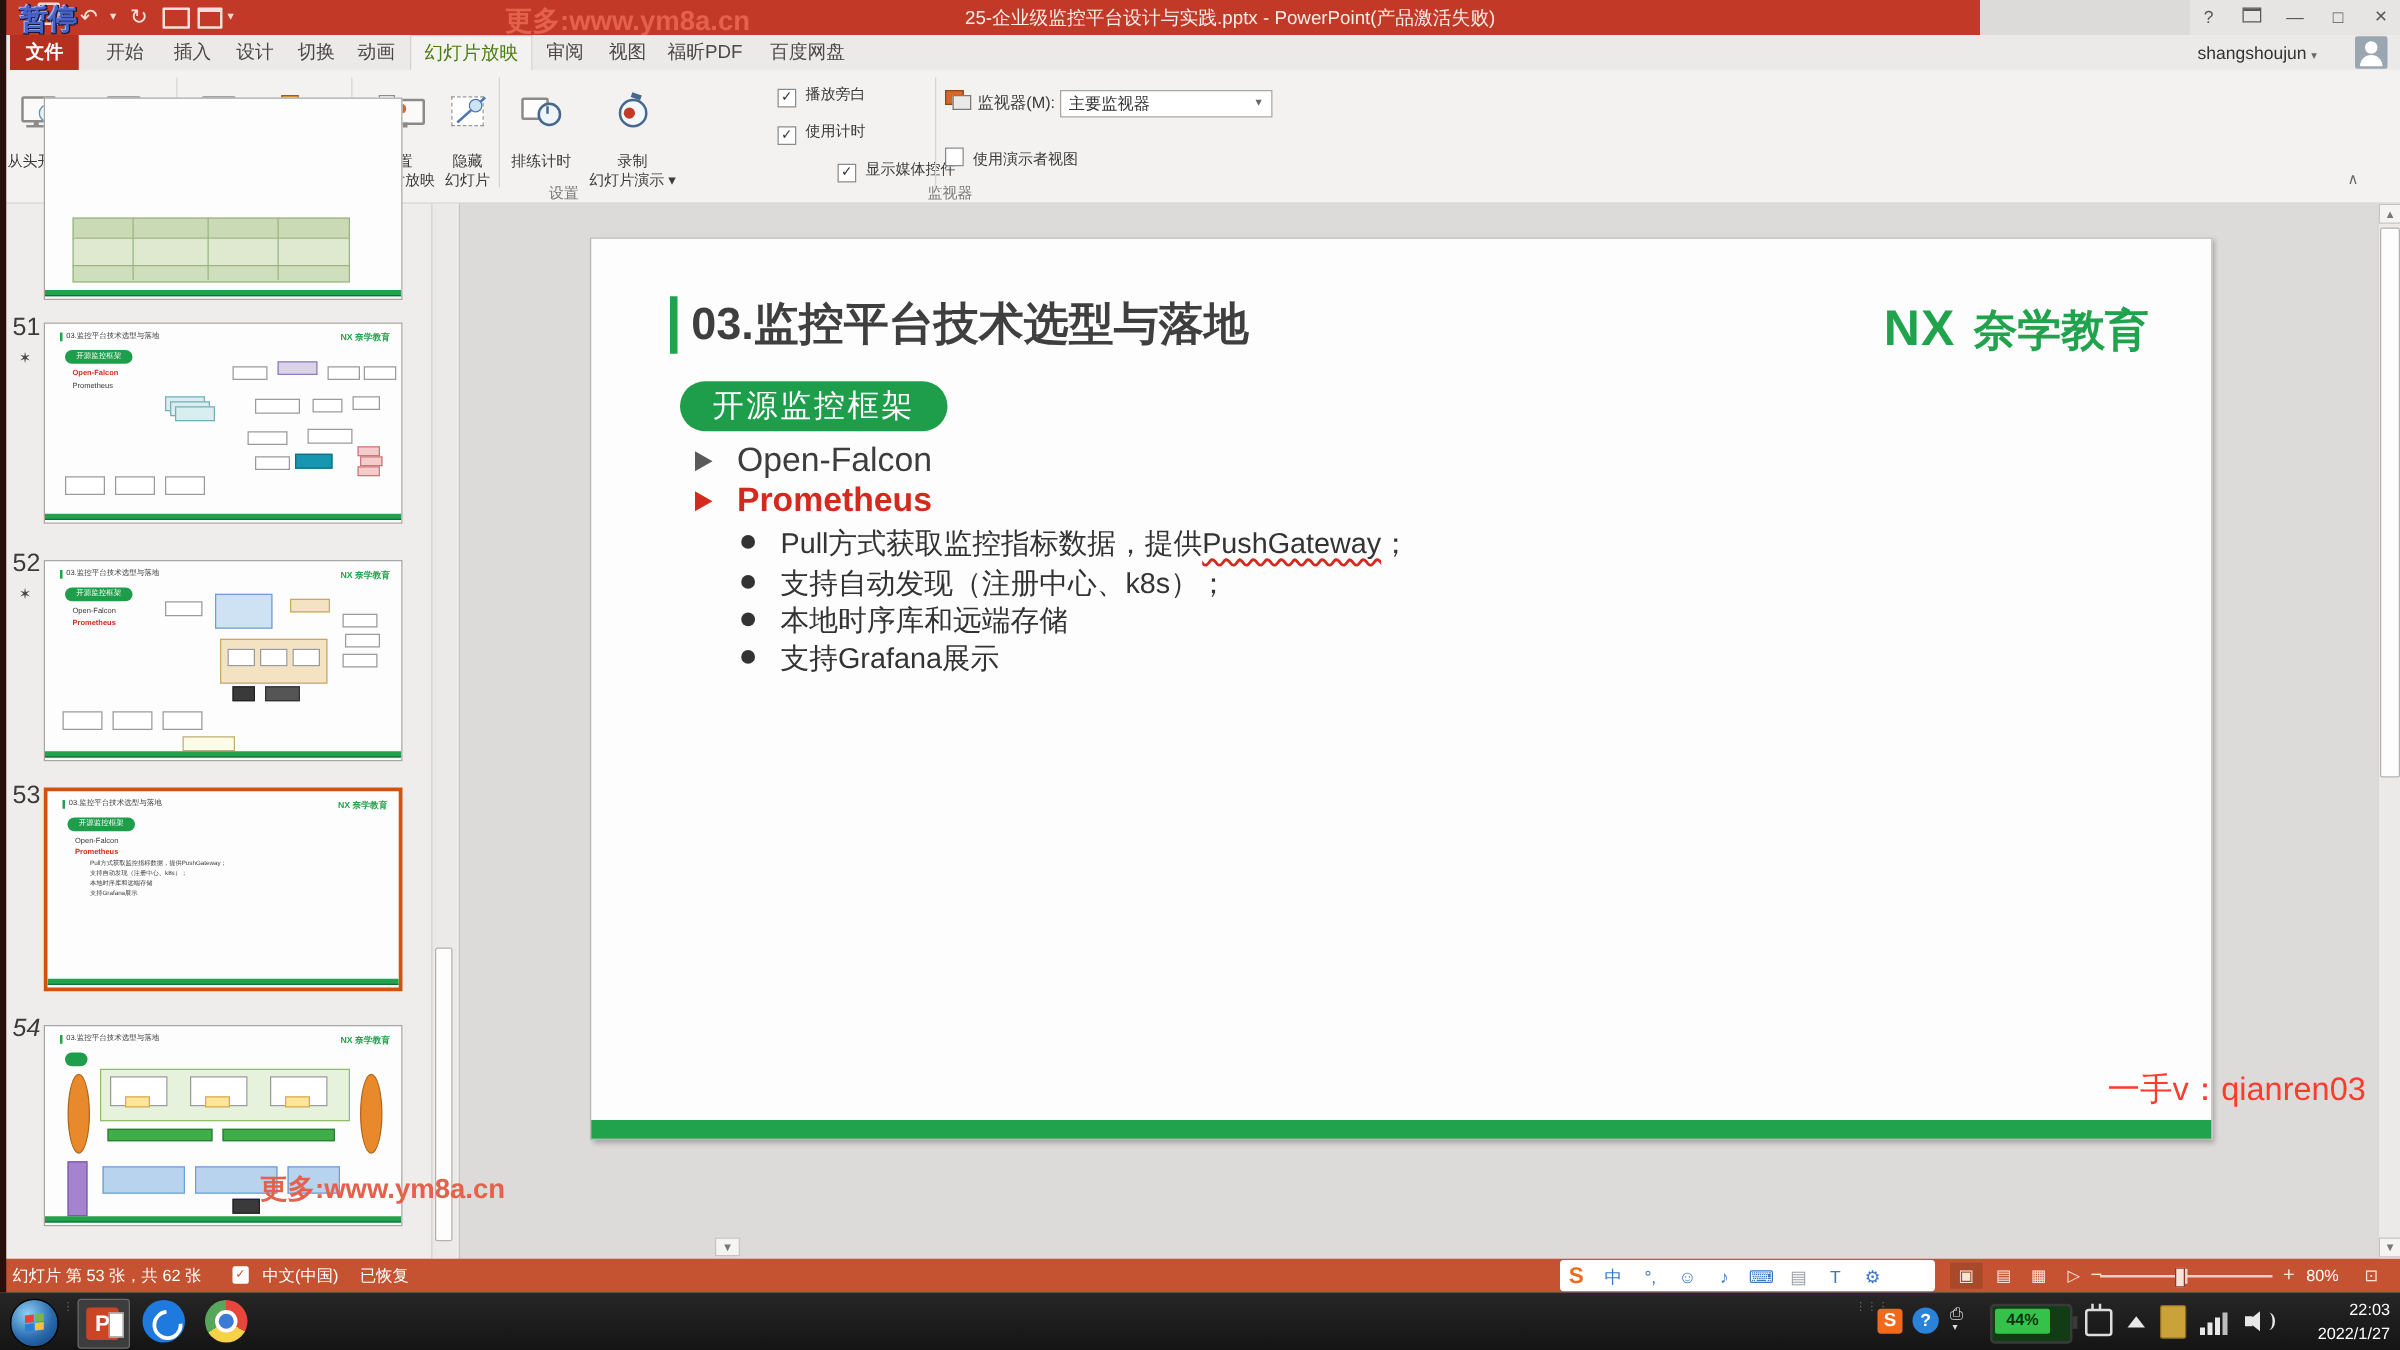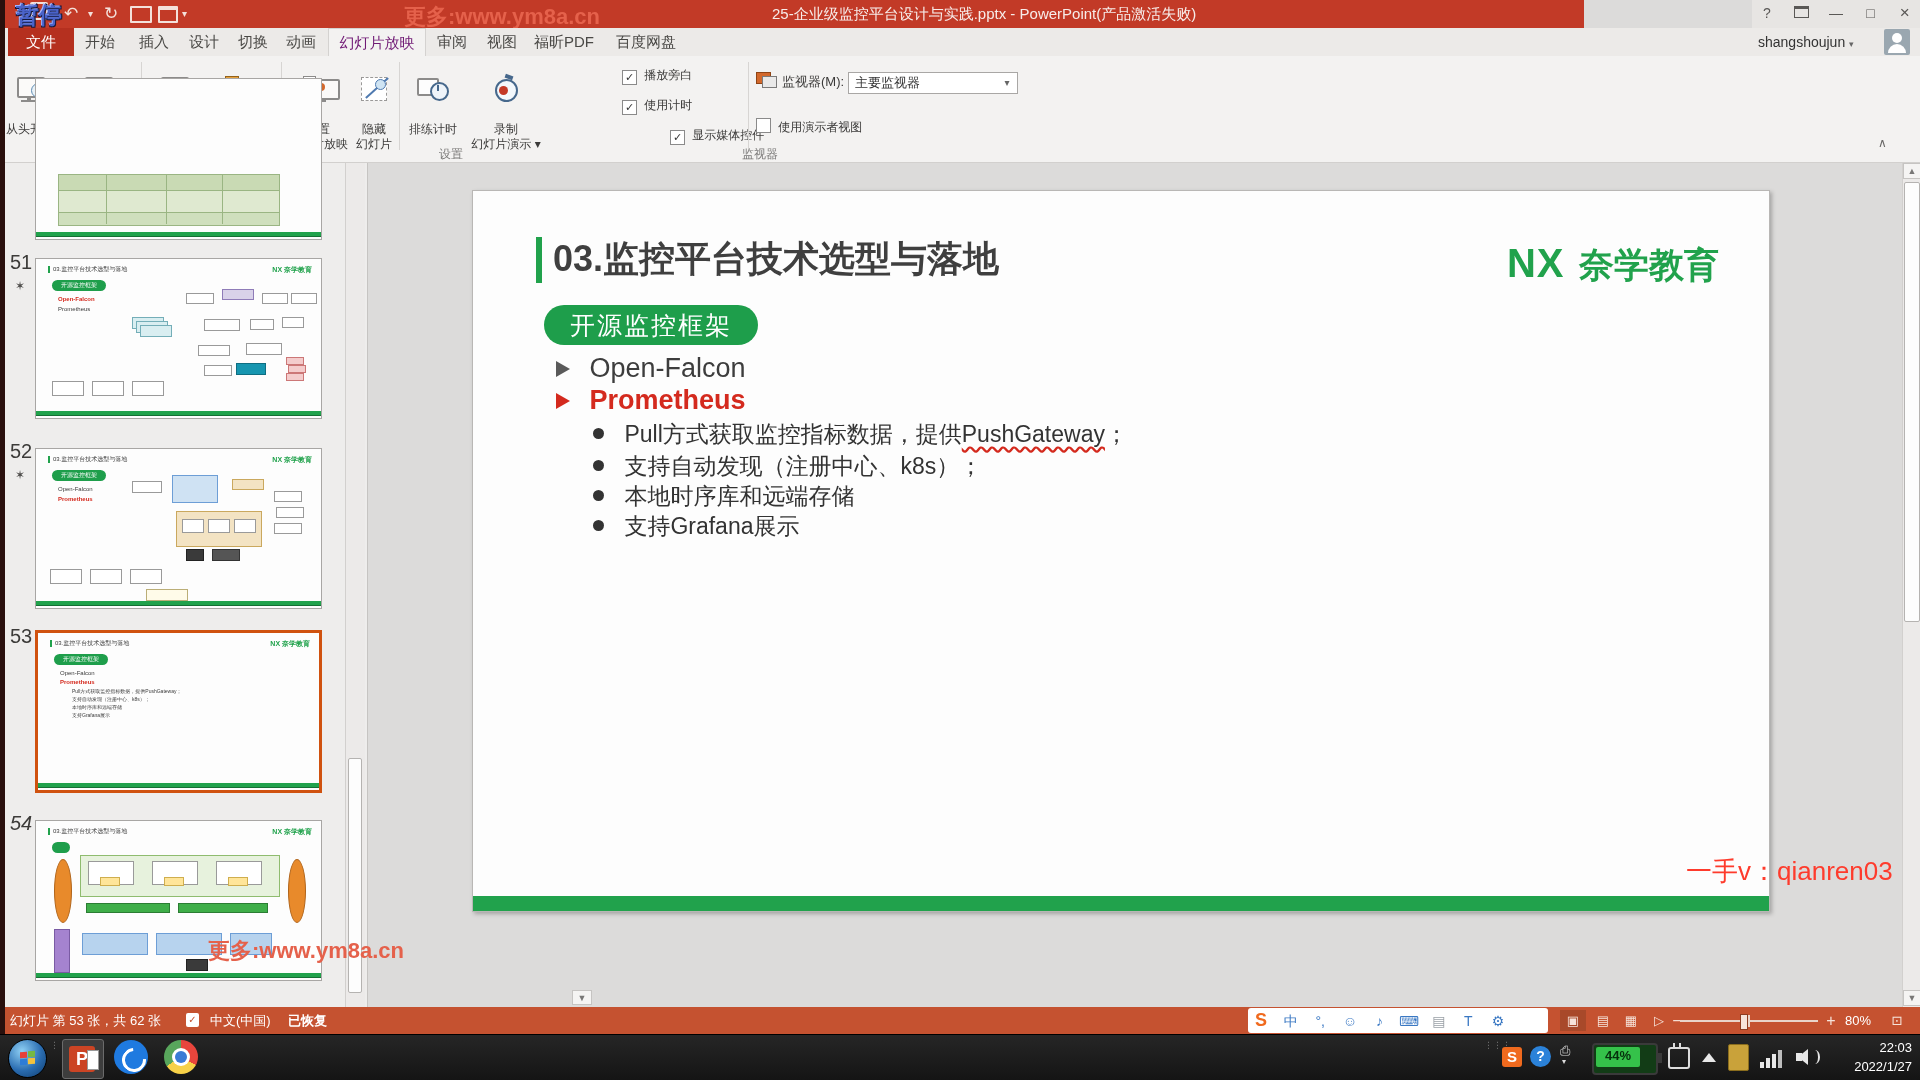--- a/index.html
+++ b/index.html
@@ -10,21 +10,21 @@
   .qat-ic{color:#f4e0da;font-size:17px;line-height:24px;}
   #pause-ol{left:16px;top:0;font-size:23px;font-weight:bold;color:#4a63c9;
     text-shadow:1px 1px 0 #14183a,-1px -1px 0 #9fb4ff,1px -1px 0 #14183a,-1px 1px 0 #14183a;z-index:60;}
   .wm{color:#e5614b;font-weight:bold;}
   #win-ctl{left:1752px;top:0;width:168px;height:28px;background:#e7e5e3;}
   .wc{font-size:14px;color:#5a5856;text-align:center;width:30px;line-height:26px;display:inline-block;}
   
   #tabrow{left:0;top:28px;width:1920px;height:28px;background:#eceae8;border-bottom:1px solid #dcdad8;}
   .tab{position:absolute;top:0;height:28px;line-height:28px;text-align:center;font-size:15px;color:#4a4946;}
   #tab-file{background:#b5301f;color:#fff;}
-  .tab.active{background:#f3f2f1;color:#701a75;border:1px solid #d4d2d0;border-bottom:none;}
+  .tab.active{background:#f3f2f1;color:#4d7c0f;border:1px solid #d4d2d0;border-bottom:none;}
   
   #ribbon{left:0;top:56px;width:1920px;height:106px;background:#f3f2f1;border-bottom:1px solid #d2d0ce;}
   .rbtn{position:absolute;top:4px;text-align:center;font-size:12px;color:#3b3a39;white-space:pre-line;line-height:15px;}
   .ric{position:relative;width:34px;height:30px;margin:0 auto 2px;}
   .scr{position:absolute;left:4px;top:2px;width:24px;height:17px;border:2px solid #8c8b8a;background:#fbfaf9;border-radius:2px;}
   .stand{position:absolute;left:14px;top:21px;width:4px;height:4px;background:#8c8b8a;}
   .base{position:absolute;left:8px;top:25px;width:16px;height:2px;background:#8c8b8a;}
   .ova{position:absolute;border-radius:50%;}
   .rdiv{position:absolute;top:6px;height:88px;width:1px;background:#d7d5d3;}
   .rlabel{position:absolute;top:90px;font-size:12px;color:#7b7a79;transform:translateX(-50%);white-space:nowrap;}
@@ -115,21 +115,21 @@
       <span class="wc">
         <span style="display:inline-block;width:13px;height:10px;border:1px solid #5a5856;background:linear-gradient(#5a5856 2px,transparent 2px);"></span>
       </span>
       <span class="wc">—</span>
       <span class="wc">□</span>
       <span class="wc" style="font-size:17px;">×</span>
     </div>
   </div>
 
   <div class="a" id="tabrow">
-    <span class="tab" id="tab-file" style="left:8px;width:66px;">文件</span>
+    <span class="tab" id="tab-file" style="left:8px;width:55px;font-weight:bold;">文件</span>
     <span class="tab" style="left:72px;width:56px;">开始</span>
     <span class="tab" style="left:130px;width:48px;">插入</span>
     <span class="tab" style="left:180px;width:48px;">设计</span>
     <span class="tab" style="left:230px;width:46px;">切换</span>
     <span class="tab" style="left:278px;width:46px;">动画</span>
     <span class="tab active" style="left:328px;width:96px;">幻灯片放映</span>
     <span class="tab" style="left:428px;width:48px;">审阅</span>
     <span class="tab" style="left:478px;width:48px;">视图</span>
     <span class="tab" style="left:528px;width:72px;">福昕PDF</span>
     <span class="tab" style="left:604px;width:84px;">百度网盘</span>
@@ -424,21 +424,21 @@
   <div class="sb-track" style="left:1902px;top:163px;width:18px;height:844px;">
     <span class="sb-btn" style="left:0;top:0;width:18px;">▲</span>
     <div class="sb-thumb" style="left:1px;top:19px;width:16px;height:440px;"></div>
     <span class="sb-btn" style="left:0;top:827px;width:18px;">▼</span>
   </div>
 
   <div class="a" id="statusbar">
     <span class="st" style="left:10px;">幻灯片 第 53 张，共 62 张</span>
     <span class="a" style="left:186px;top:6px;width:13px;height:14px;background:#fff;border-radius:2px;color:#c55230;font-size:10px;text-align:center;line-height:14px;">✓</span>
     <span class="st" style="left:210px;">中文(中国)</span>
-    <span class="st" style="left:288px;font-weight:bold;">已恢复</span>
+    <span class="st" style="left:288px;">已恢复</span>
 
     <div id="sogou">
       <span class="sg-ic" id="sg-s">S</span>
       <span class="sg-ic">中</span>
       <span class="sg-ic">°,</span>
       <span class="sg-ic">☺</span>
       <span class="sg-ic">♪</span>
       <span class="sg-ic">⌨</span>
       <span class="sg-ic" style="color:#9aa0a6;">▤</span>
       <span class="sg-ic">T</span>

